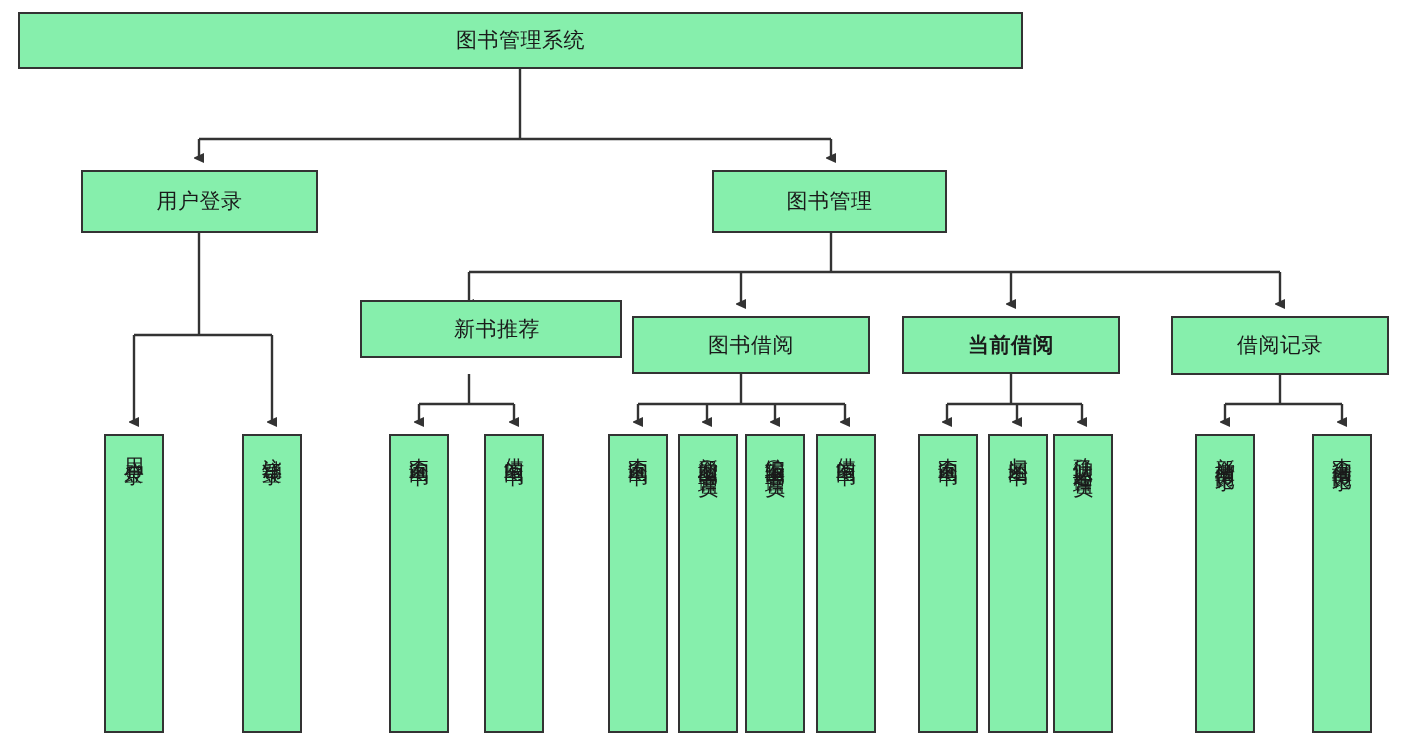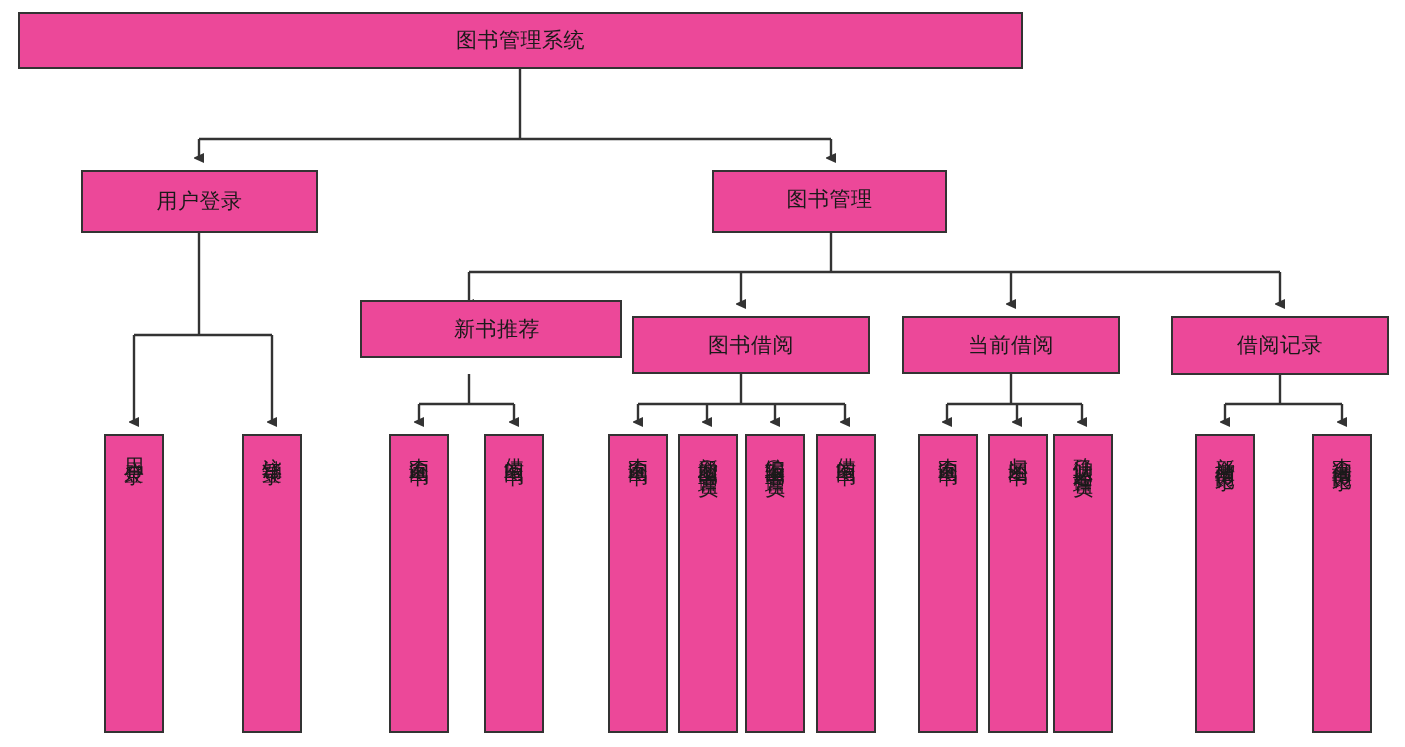--- a/index.html
+++ b/index.html
@@ -22,21 +22,21 @@
     position: absolute;
     left: 0;
     top: 0;
     width: 1405px;
     height: 747px;
     pointer-events: none;
   }
   .node {
     position: absolute;
     box-sizing: border-box;
-    background: #ec4899;
+    background: #86efac;
     border: 2px solid #333333;
     display: flex;
     align-items: center;
     justify-content: center;
     color: #1a1a1a;
   }
   .node .node-label {
     display: block;
     text-align: center;
     line-height: 1.18;
@@ -129,31 +129,31 @@
     </g>
   </svg>
 
   <div class="node root" style="left:18px; top:12px; width:1005px; height:57px;">
     <span class="node-label">图书管理系统</span>
   </div>
 
   <div class="node horiz" style="left:81px; top:170px; width:237px; height:63px;">
     <span class="node-label">用户登录</span>
   </div>
-  <div class="node horiz" style="left:712px; top:170px; width:235px; height:63px;font-family:Liberation Mono, monospace;">
+  <div class="node horiz" style="left:712px; top:170px; width:235px; height:63px;">
     <span class="node-label">图书管理</span>
   </div>
 
   <div class="node horiz" style="left:360px; top:300px; width:262px; height:58px;padding-left:12px;">
     <span class="node-label">新书推荐</span>
   </div>
   <div class="node horiz" style="left:632px; top:316px; width:238px; height:58px;">
     <span class="node-label">图书借阅</span>
   </div>
-  <div class="node horiz" style="left:902px; top:316px; width:218px; height:58px;">
+  <div class="node horiz" style="left:902px; top:316px; width:218px; height:58px;font-weight:bold;">
     <span class="node-label">当前借阅</span>
   </div>
   <div class="node horiz" style="left:1171px; top:316px; width:218px; height:59px;">
     <span class="node-label">借阅记录</span>
   </div>
 
   <div class="node vert" style="left:104px; top:434px; width:60px; height:299px;">
     <span class="node-label">用户登录</span>
   </div>
   <div class="node vert" style="left:242px; top:434px; width:60px; height:299px;">

